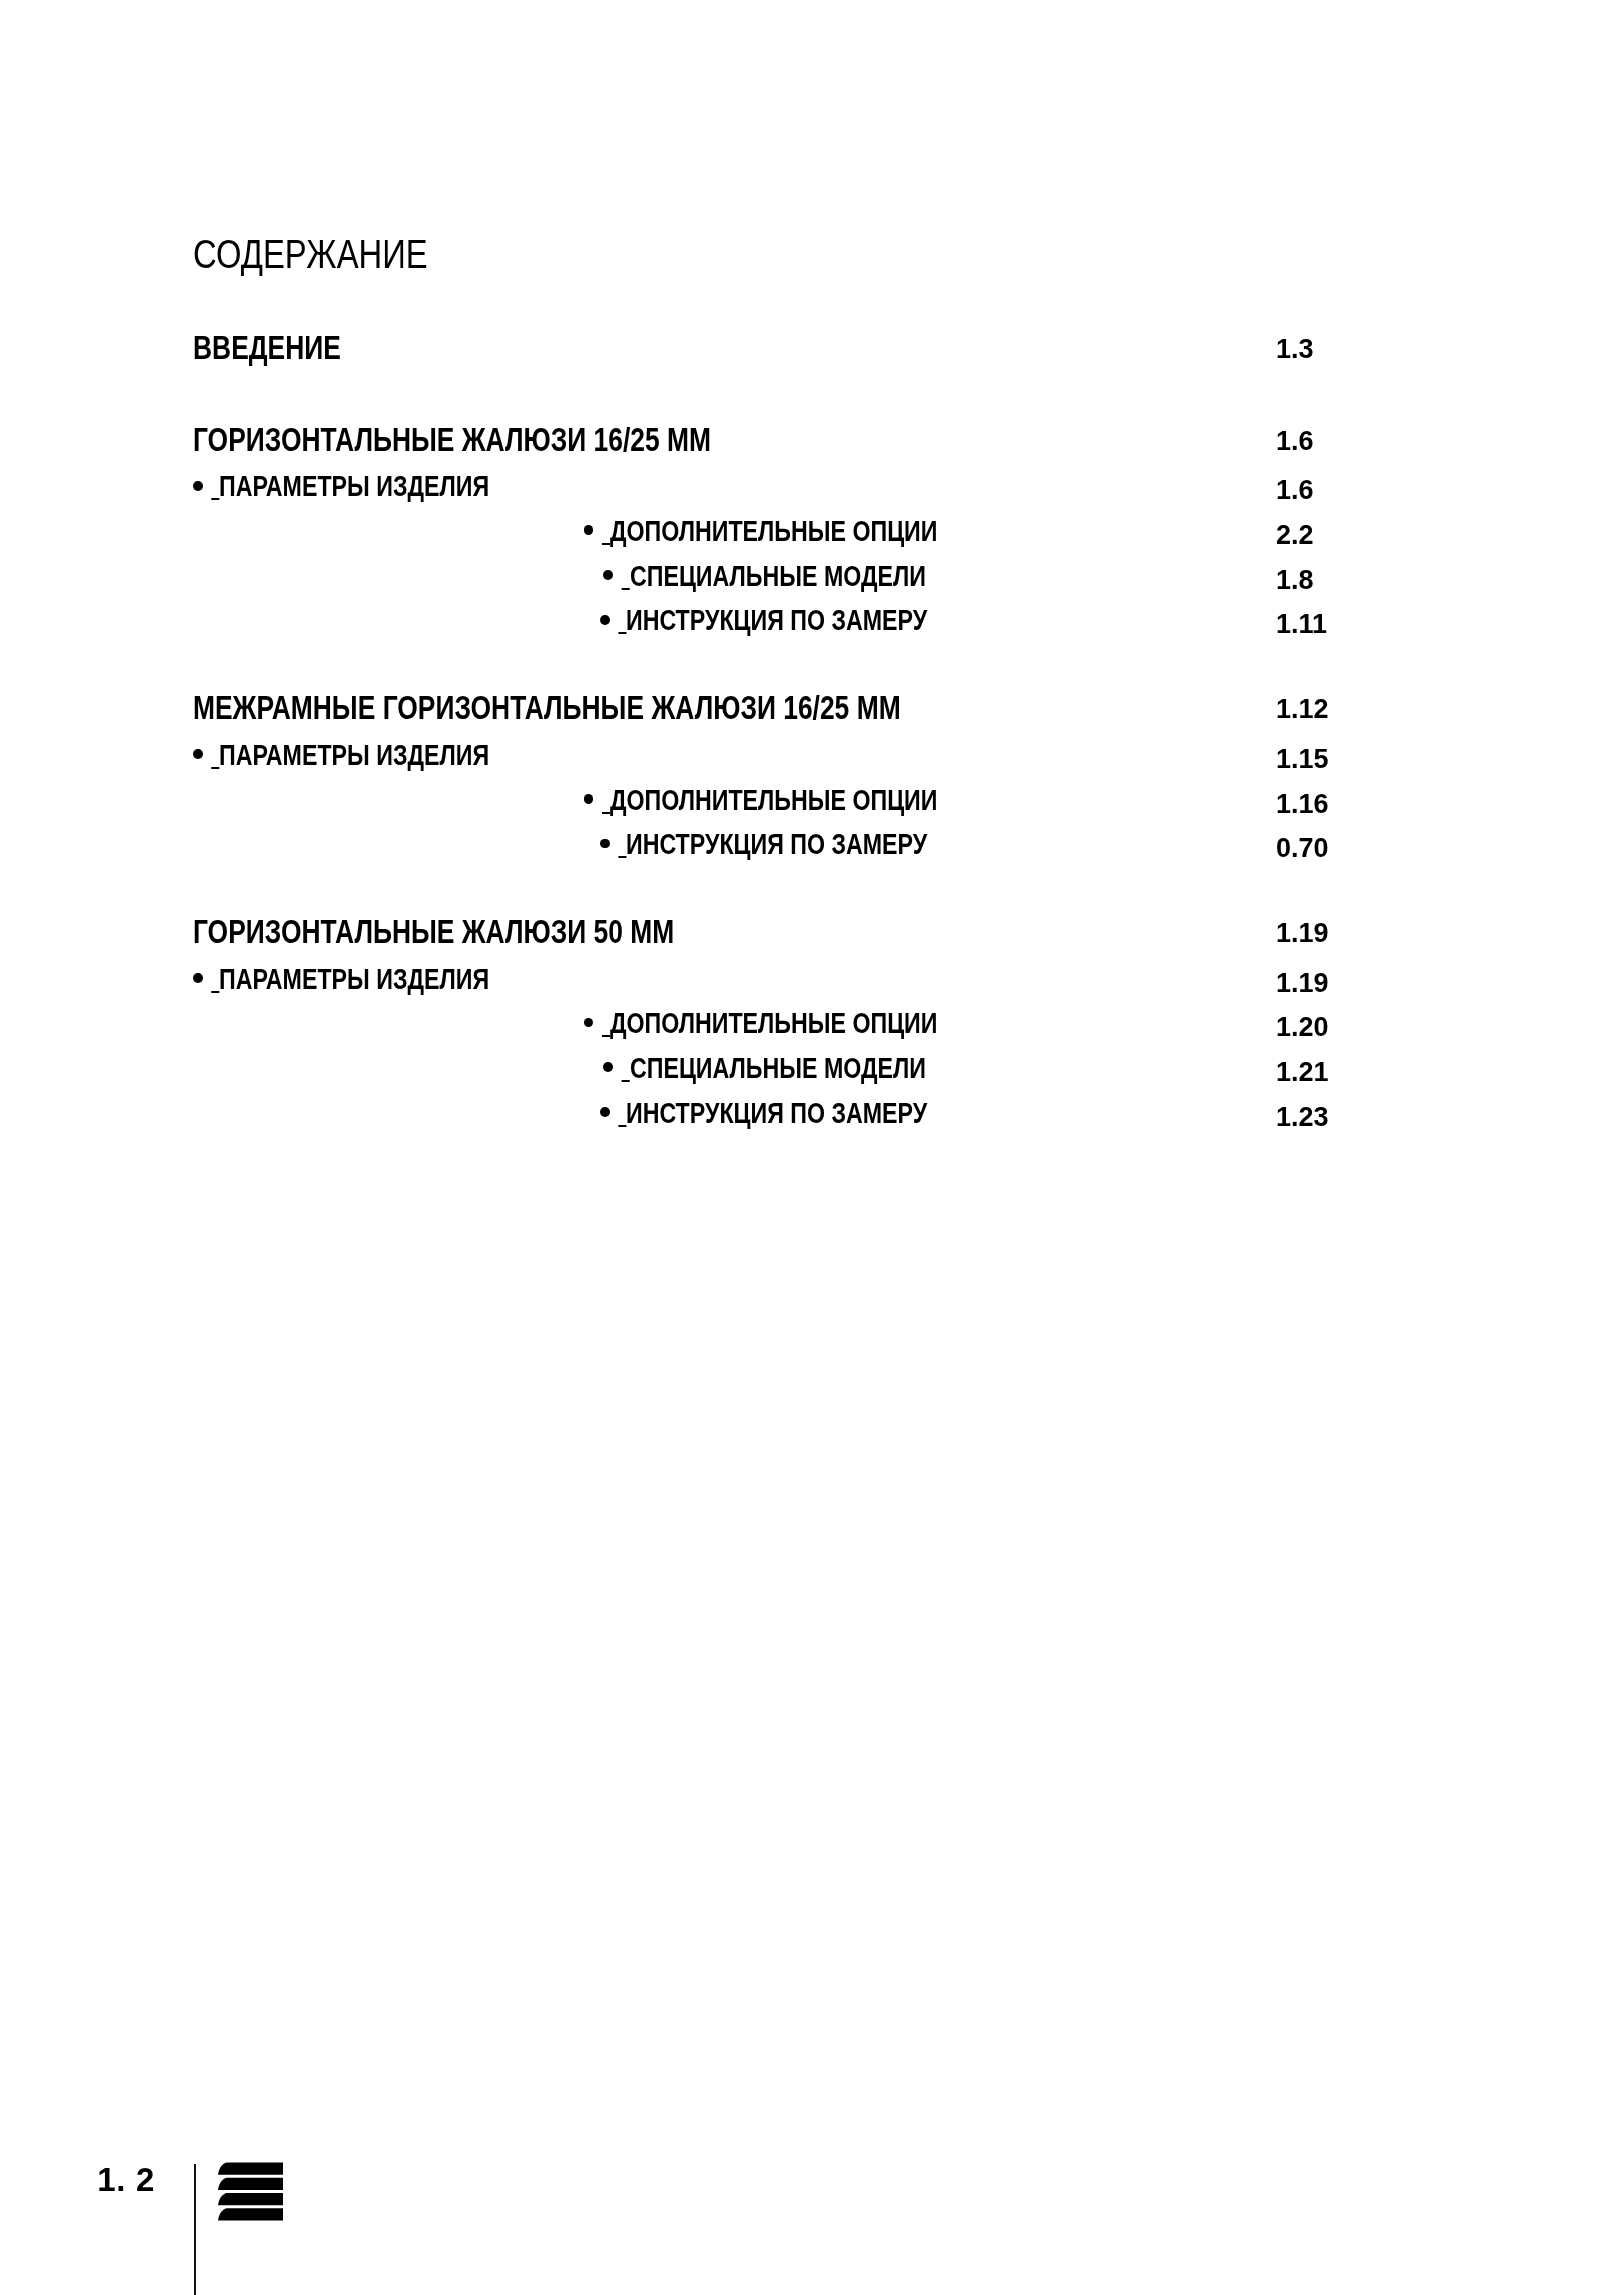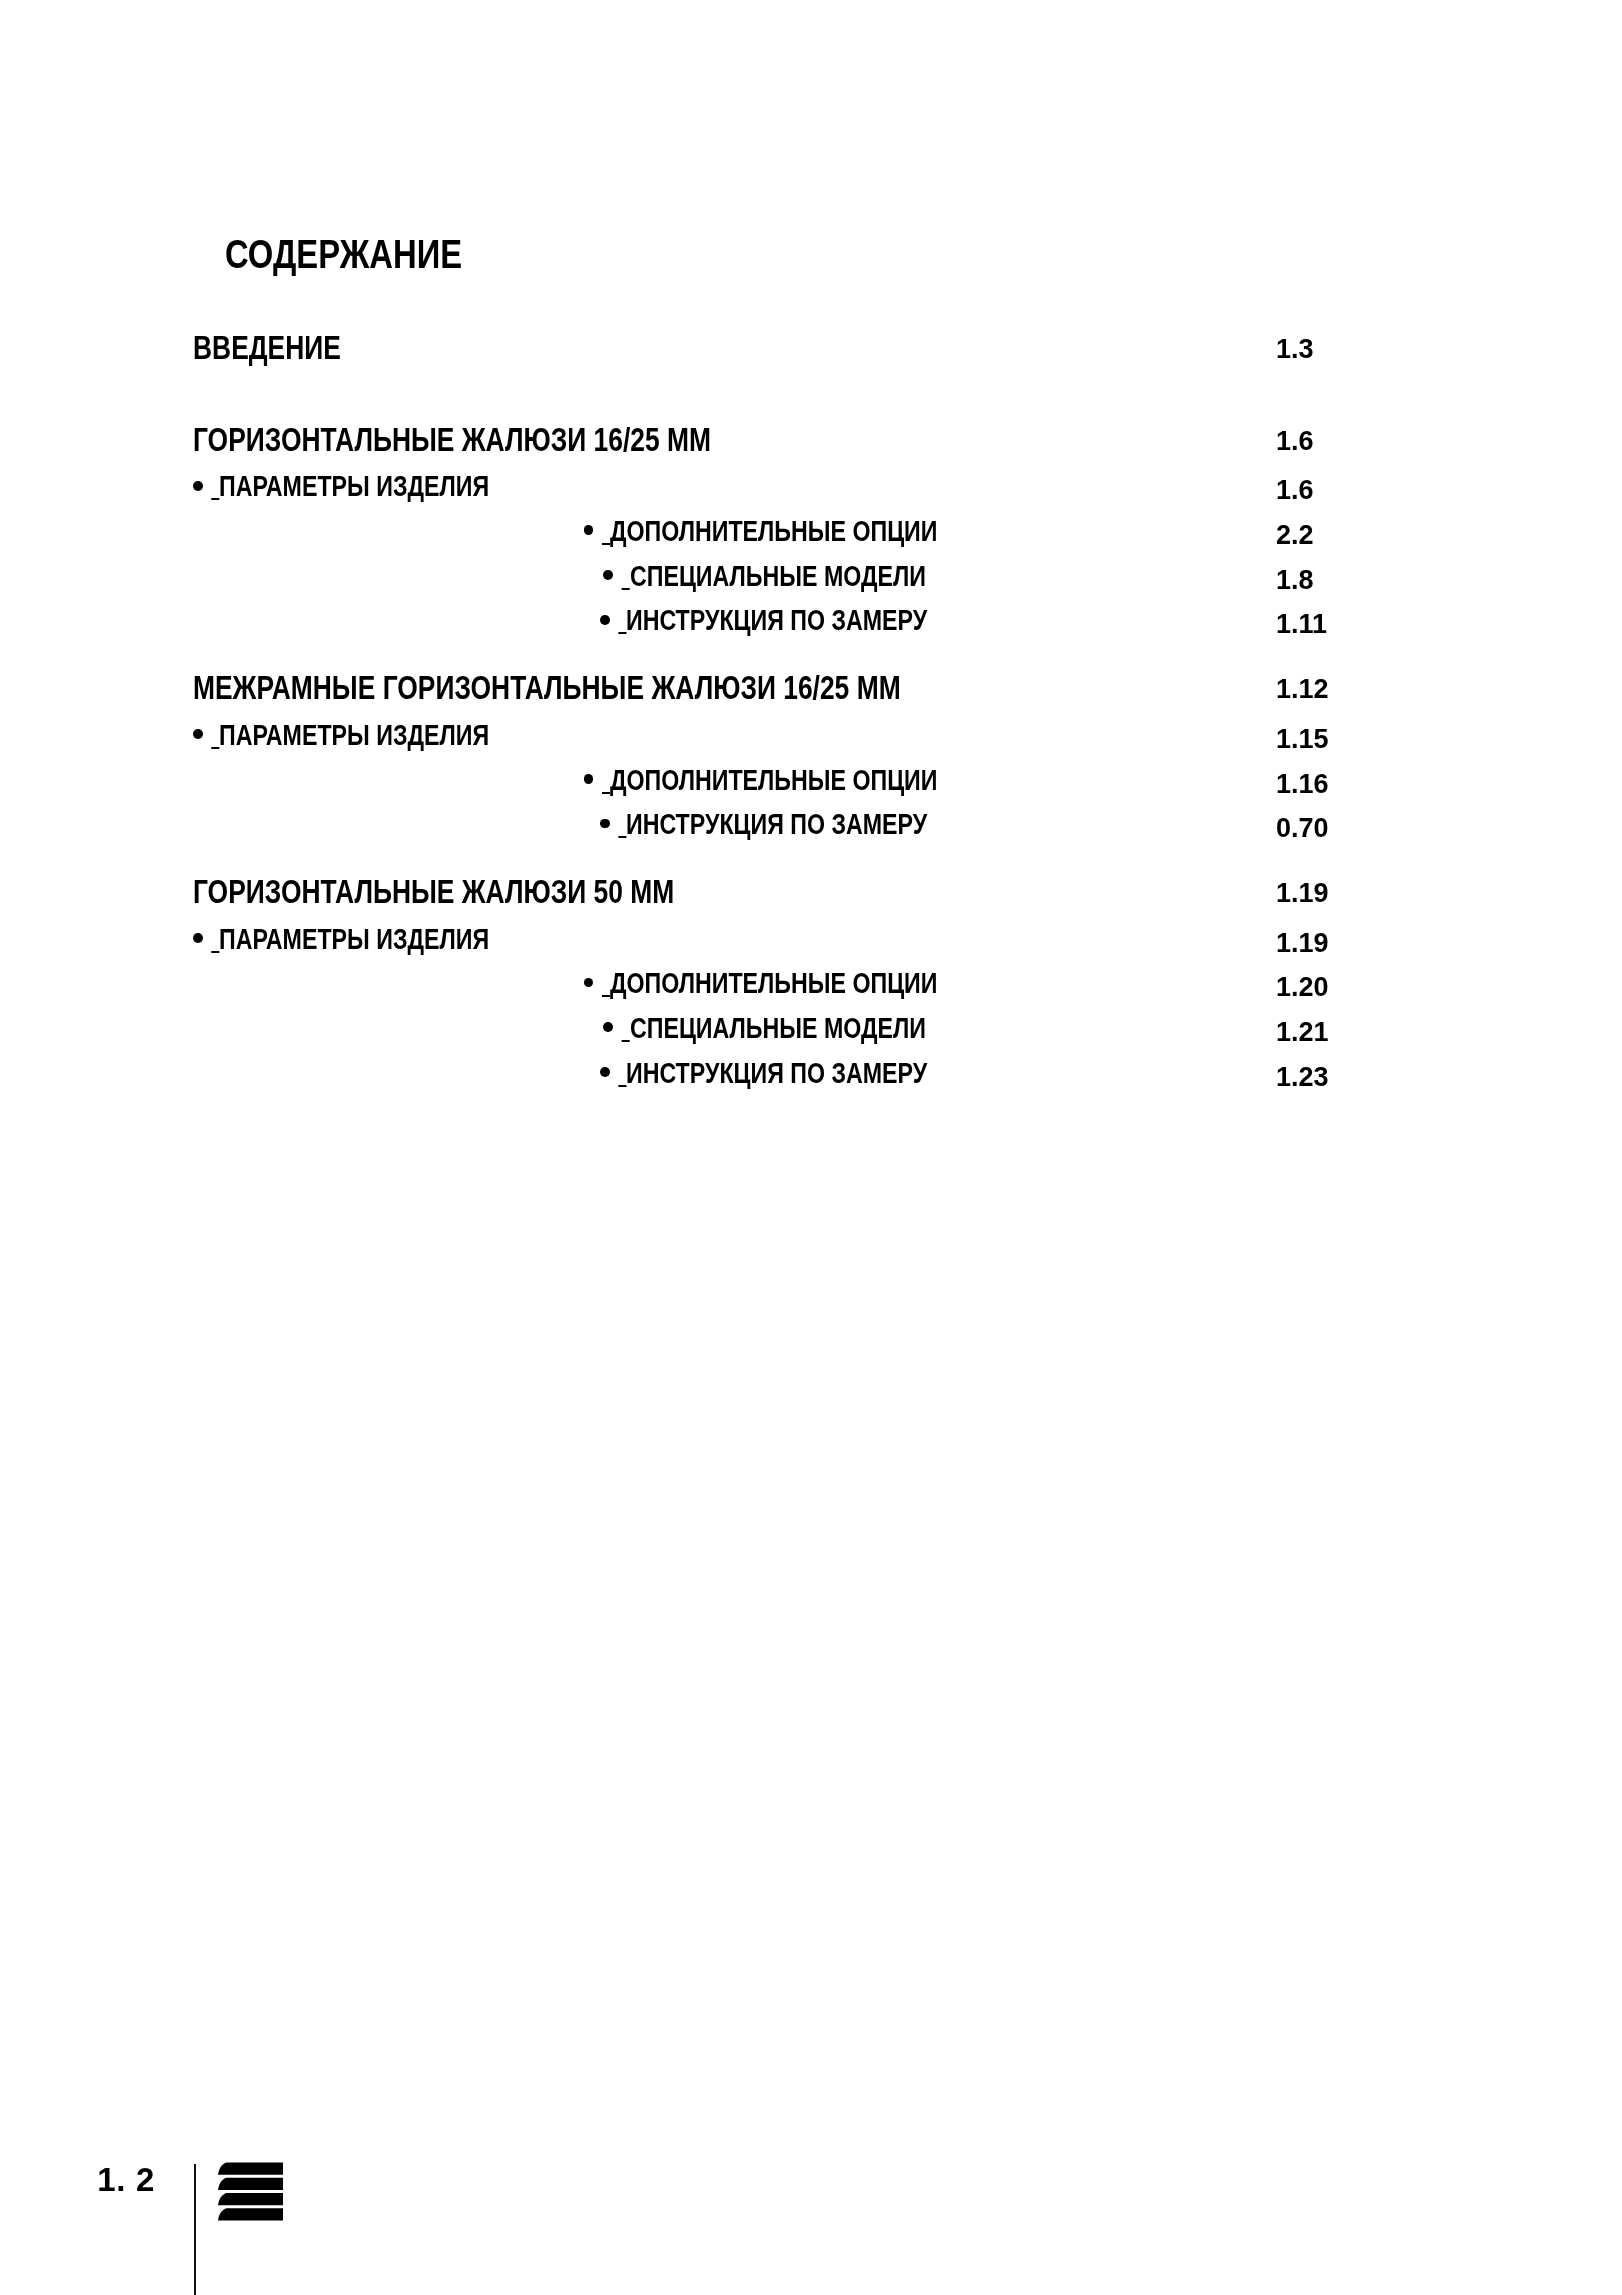--- a/index.html
+++ b/index.html
@@ -20,38 +20,37 @@
     top: 234px;
     width: 1217px;
   }
   .row {
     position: relative;
     line-height: 1;
     white-space: nowrap;
   }
   .row-title {
     font-size: 41px;
-    font-weight: 700;
-    margin-left: 32px;
+    font-weight: 400;
   }
   .row-section {
     font-size: 33px;
     font-weight: 700;
   }
   .row-item {
     font-size: 29px;
     font-weight: 700;
     text-decoration: underline;
   }
   
   .row-title + .row-section { margin-top: 56px; }
   .row-section + .row-section { margin-top: 59px; }
   .row-section + .row-item { margin-top: 16.4px; }
   .row-item + .row-item { margin-top: 15.7px; text-align: center; }
-  .row-item + .row-section { margin-top: 36px; }
+  .row-item + .row-section { margin-top: 56px; }
 
   .label {
     display: inline-block;
     transform: scaleX(0.8);           
     transform-origin: 0 100%;
     letter-spacing: 0;
   }
   .bullet {
     display: inline-block;
     width: 9.8px;

